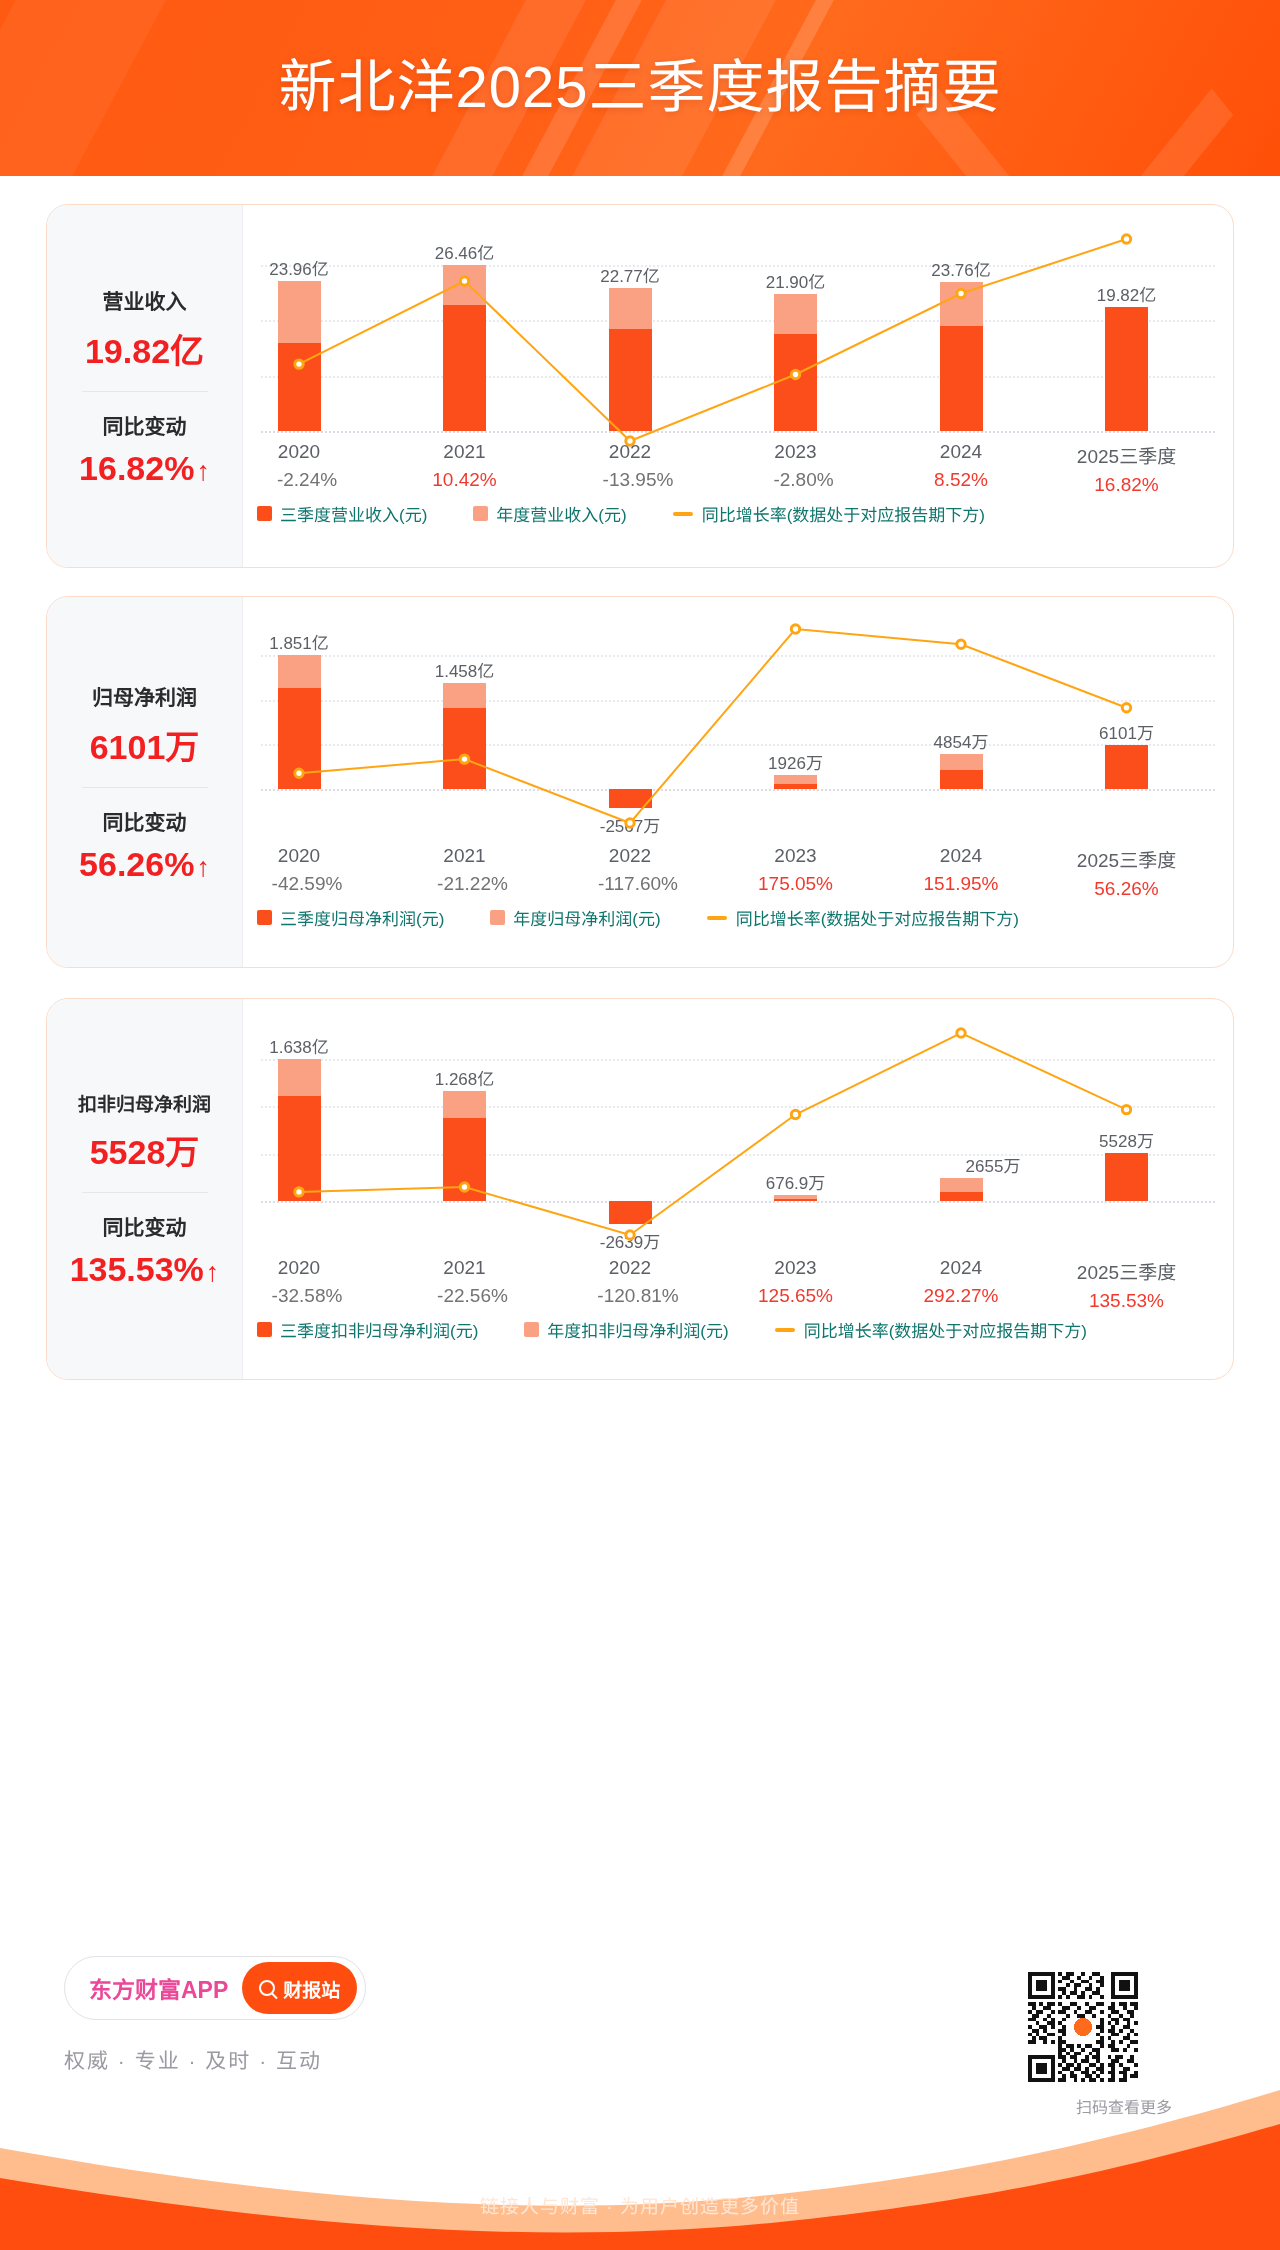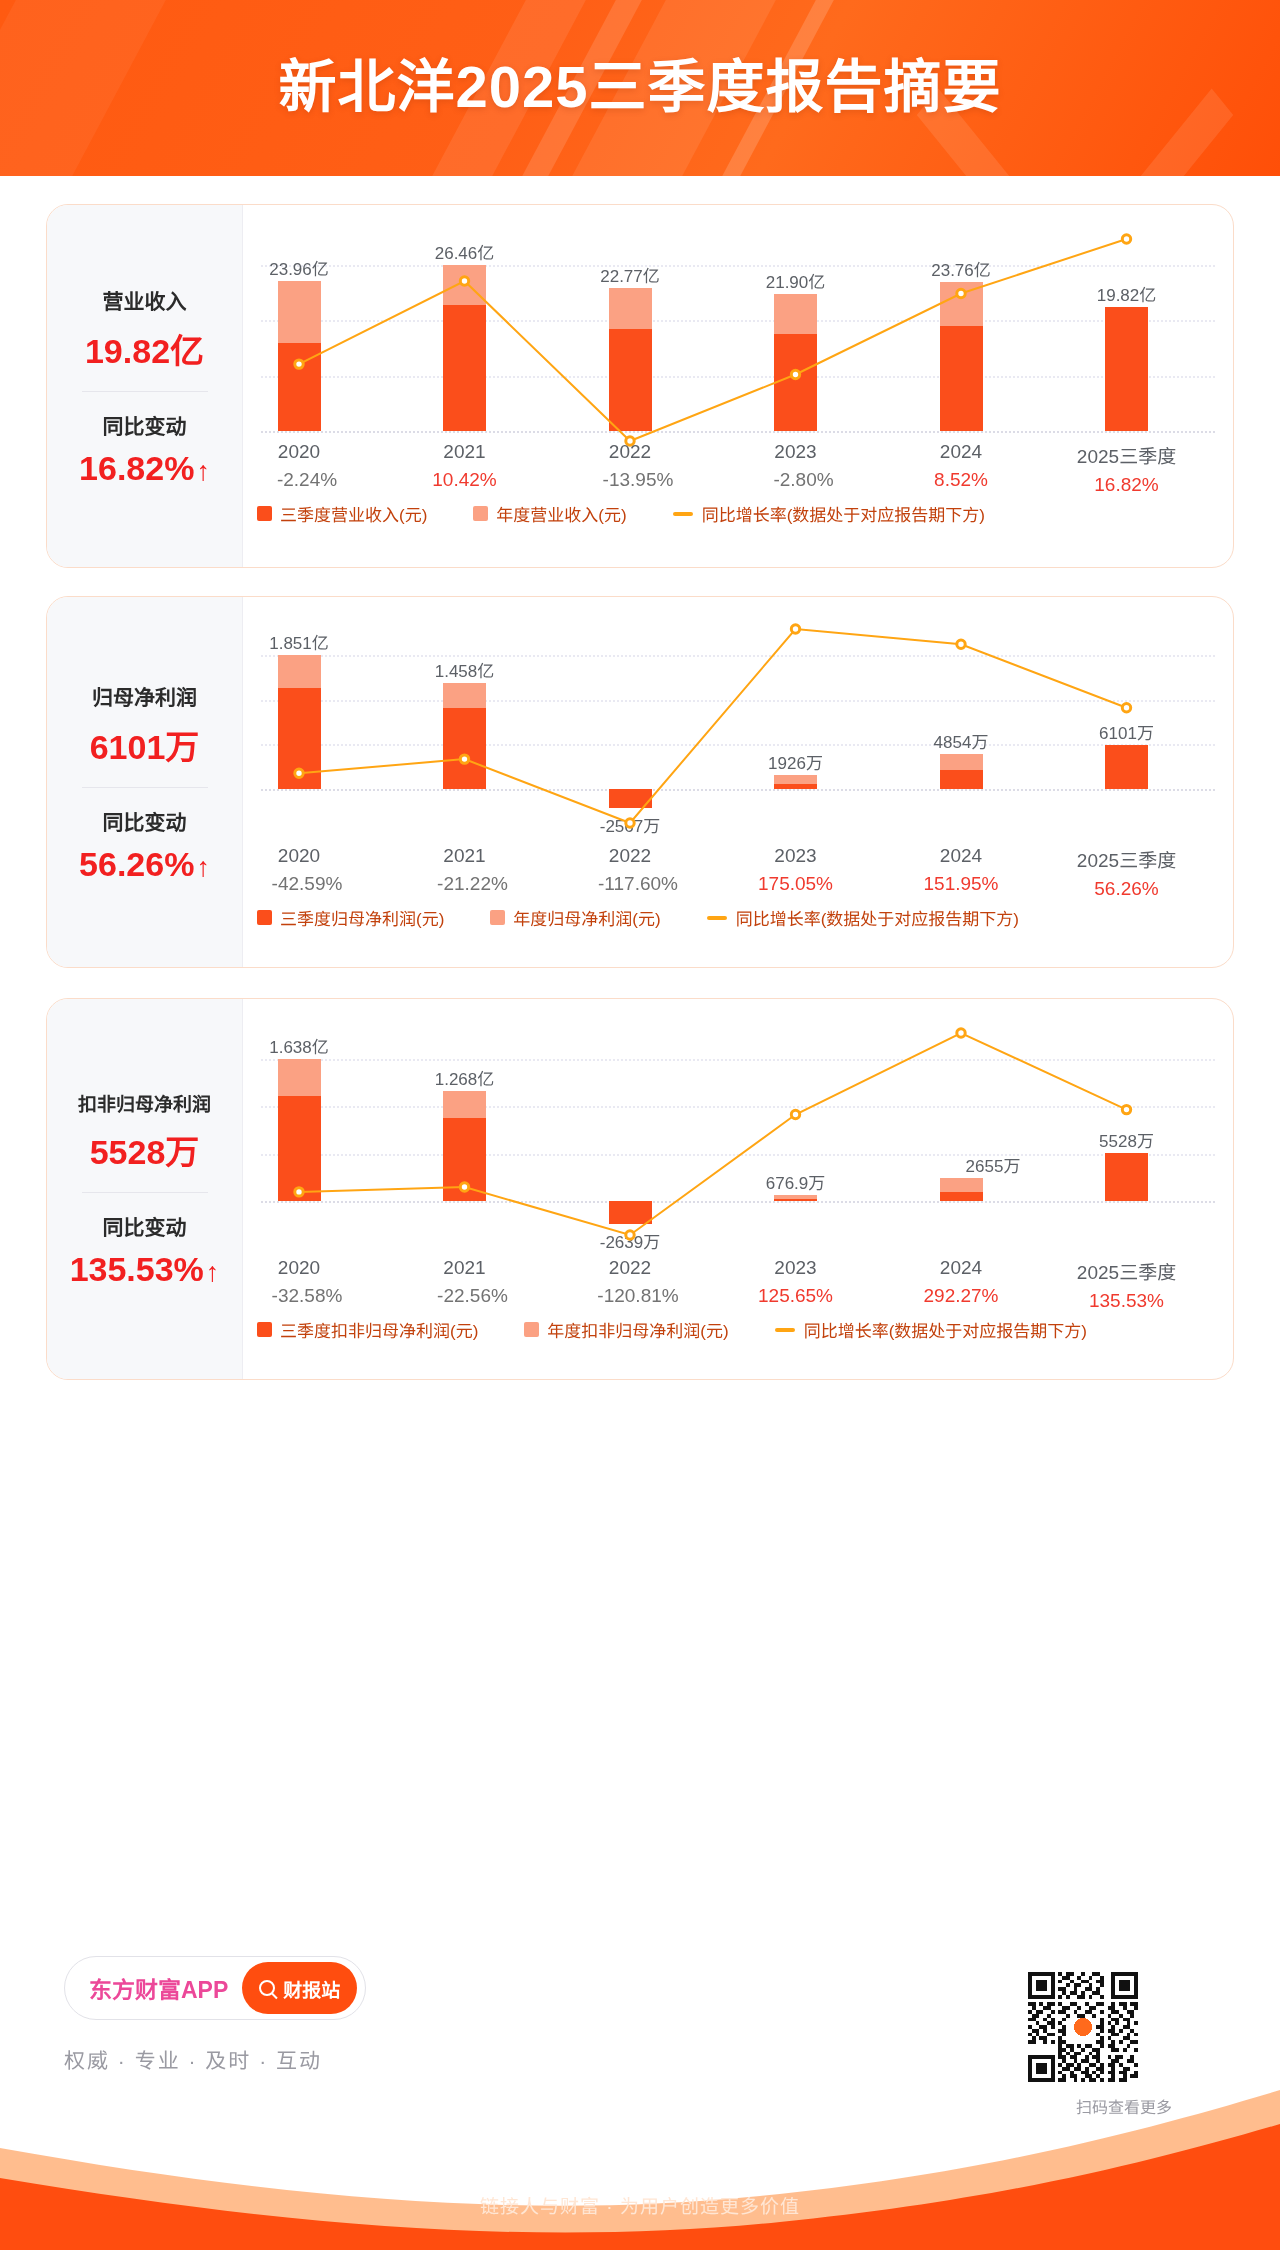--- a/index.html
+++ b/index.html
@@ -25,21 +25,21 @@
   .s4{ left:760px; top:-60px; width:18px; height:330px; background:rgba(255,255,255,0.16);}
   .s5{ left:-40px; top:-60px; width:150px; height:330px; background:rgba(255,255,255,0.05);}
   .hdr-chev{
     position:absolute; right:80px; top:-10px; width:250px; height:250px;
     border-right:34px solid rgba(255,255,255,0.10);
     border-bottom:34px solid rgba(255,255,255,0.10);
     transform:rotate(45deg) skew(6deg,6deg);
   }
   .hdr-title{
     position:absolute; left:0; top:40px; width:1280px; text-align:center;
-    color:#fff; font-size:58px; font-weight:bold; letter-spacing:1px;
+    color:#fff; font-size:58px; font-weight:normal; letter-spacing:1px;
     text-shadow:0 2px 6px rgba(140,40,0,0.22);
   }
   .hdr-sub{
     position:absolute; left:0; top:118px; width:1280px; text-align:center;
     color:#ffffff; font-size:28px; font-weight:normal; opacity:.97;
   }
 
   
   .page{
     position:absolute; left:0; top:176px; width:1280px; height:1700px;
@@ -88,21 +88,21 @@
   .xaxis{ position:absolute; left:0; right:0; }
   .xtick{ position:absolute; transform:translateX(-50%); text-align:center; white-space:nowrap; }
   .xtick .yr{ color:#5c6066; font-size:19px; display:block; }
   .xtick .pc{ font-size:19px; display:block; margin-top:6px; }
   .pos{ color:#f03a2e; }
   .neg{ color:#737373;margin-left:16px; }
 
   
   .legend{ position:absolute; left:0; right:0; display:flex; flex-wrap:wrap;
            padding-left:14px; }
-  .lg{ display:flex; align-items:center; color:#c2410c; font-size:17px; margin-right:46px; margin-bottom:10px;}
+  .lg{ display:flex; align-items:center; color:#0f766e; font-size:17px; margin-right:46px; margin-bottom:10px;}
   .lg .sw{ width:15px; height:15px; border-radius:2px; margin-right:8px; }
   .sw-dark{ background:#fb4e1b; }
   .sw-light{ background:#fba183; }
   .lg .ln{ width:20px; height:4px; border-radius:2px; background:#ffa513; margin-right:9px; }
 
   
   .wm{ position:absolute; color:rgba(0,0,0,0.035); font-size:44px; font-weight:bold;
        pointer-events:none; white-space:nowrap; }
 
   

